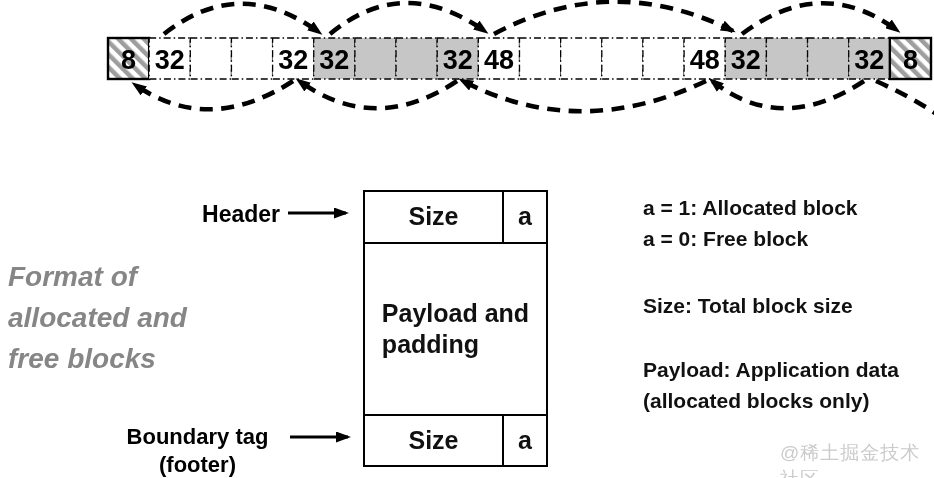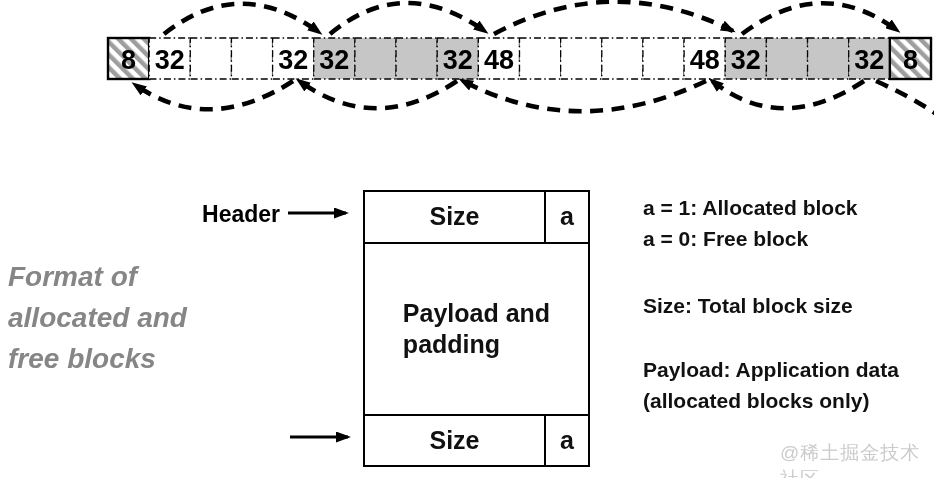--- a/index.html
+++ b/index.html
@@ -37,21 +37,21 @@
     stroke-dasharray: 13 8.5;
   }
   
   .abs { position: absolute; }
   #format-caption {
     left: 8px; top: 256px; width: 230px;
     font-size: 28px; font-weight: bold; font-style: italic;
     line-height: 41px; color: #868686; white-space: pre-line;
   }
   #fmt-block {
-    left: 363px; top: 190px; width: 227px; height: 277px;
+    left: 363px; top: 190px; width: 185px; height: 277px;
     border: 2.5px solid #000; box-sizing: border-box;
   }
   .fmt-row { display: flex; height: 49.5px; border-bottom: 2.5px solid #000; }
   .fmt-row.last { border-bottom: none; height: 49.5px; }
   .fmt-size {
     flex: 1; border-right: 2.5px solid #000;
     display: flex; align-items: center; justify-content: center;
     font-size: 25px; font-weight: bold; color: #111;
   }
   .fmt-a {
@@ -152,20 +152,24 @@
 
   <div id="header-label" class="abs">Header</div>
 
   <div id="format-caption" class="abs">Format of
 allocated and
 free blocks</div>
   <svg class="abs" style="left:286px; top:205px;" width="78" height="16">
     <path d="M 2 8 H 60" stroke="#000" stroke-width="3" fill="none" marker-end="url(#arrowhead)"></path>
   </svg>
 
+  <div id="boundary-label" class="abs">
+    <div>Boundary tag</div>
+    <div>(footer)</div>
+  </div>
   <svg class="abs" style="left:288px; top:429px;" width="78" height="16">
     <path d="M 2 8 H 60" stroke="#000" stroke-width="3" fill="none" marker-end="url(#arrowhead)"></path>
   </svg>
 
   <div id="fmt-block" class="abs">
     <div class="fmt-row">
       <div class="fmt-size">Size</div>
       <div class="fmt-a">a</div>
     </div>
     <div id="fmt-payload">Payload and

